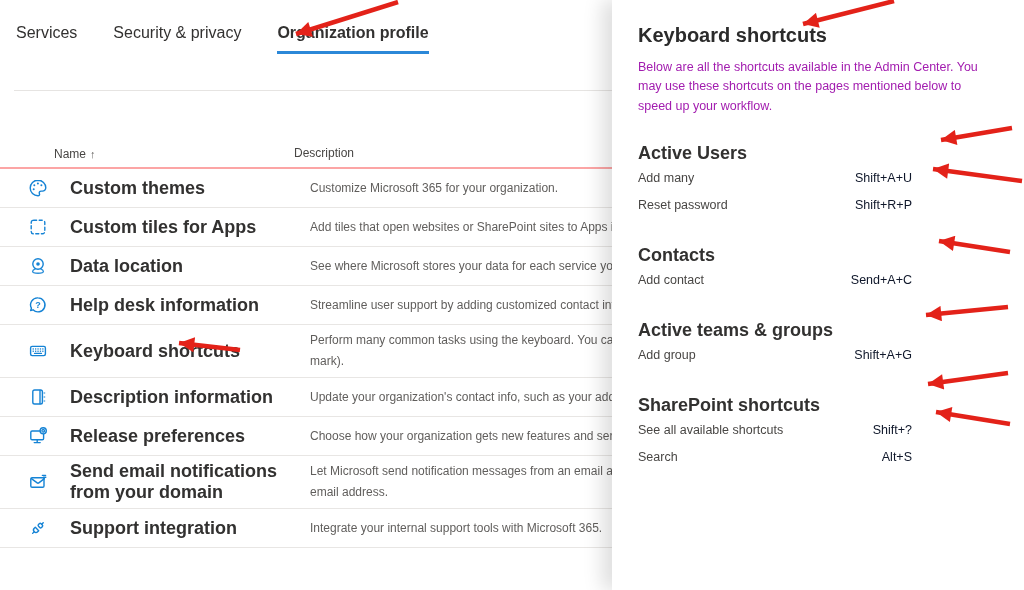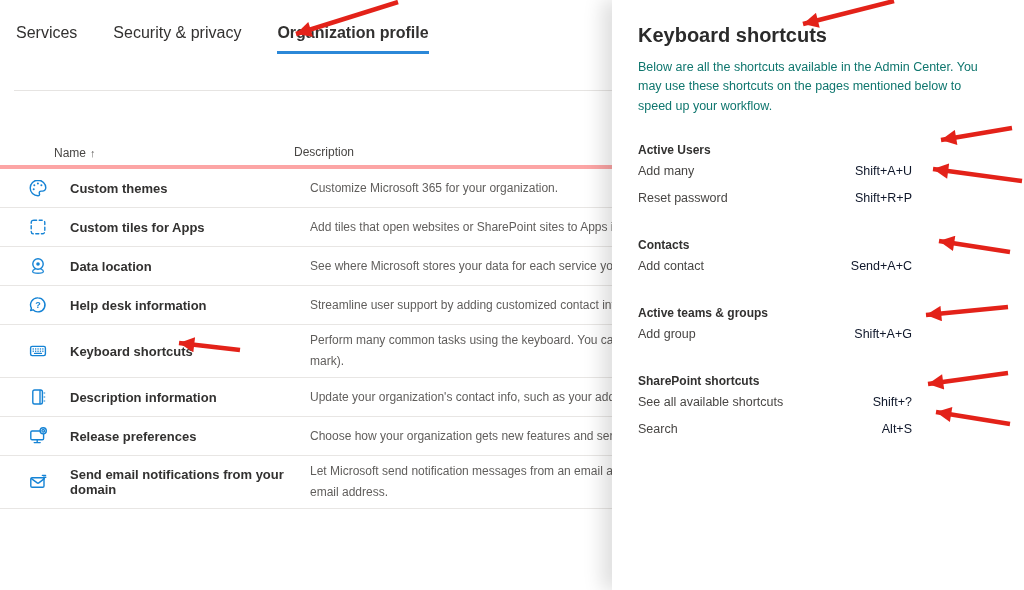--- a/index.html
+++ b/index.html
@@ -14,41 +14,41 @@
   .tabs { display:flex; gap:36px; padding:24px 0 0 16px; }
   .tab { font-size:16px; color:#323130; padding-bottom:9px; border-bottom:3px solid transparent; cursor:pointer; }
   .tab.active { font-weight:700; border-bottom-color:#2b88d8; }
 
   
   .top-divider { position:absolute; top:90px; left:14px; right:0; height:0; border-top:1px solid #e6e4e2; }
 
   
   .table { position:absolute; top:140px; left:0; width:1024px; }
   .thead, .row { display:flex; align-items:center; padding-left:28px; }
-  .thead { height:29px; border-bottom:4px solid #fca5a5; color:#484644; font-size:12px;padding-left:12px; }
+  .thead { height:29px; border-bottom:2px solid #fca5a5; color:#484644; font-size:12px;padding-left:12px; }
   .row { min-height:39px; padding-top:5px; padding-bottom:5px; border-bottom:1px solid #e8e6e4; cursor:pointer; }
   .cell-icon { width:42px; flex:none; }
-  .cell-name { width:240px; flex:none; font-size:13px; font-weight:700; color:#323130; }
+  .cell-name { width:240px; flex:none; font-size:18px; font-weight:700; color:#323130; }
   .cell-desc { flex:1; min-width:0; overflow:visible; font-size:12px; color:#605e5c; white-space:pre; line-height:1.75; }
   .sort-arrow { font-size:11px; color:#605e5c; margin-left:4px; }
 
   .icon svg { width:20px; height:20px; display:block; fill:none; stroke:#1583d5; stroke-width:1.4; stroke-linecap:round; stroke-linejoin:round; }
   .icon svg .f { fill:#1583d5; stroke:none; }
   .icon svg .w { fill:#ffffff; }
 
   
   .panel {
     position:absolute; left:612px; top:0; width:412px; height:590px;
     background:#ffffff; box-shadow:-10px 0 18px rgba(0,0,0,.13);
     padding:24px 26px 0 26px; z-index:5;
   }
   .panel h1 { margin:0 0 11px 0; font-size:20px; font-weight:700; color:#2b2b2b; }
-  .panel .intro { margin:0; font-size:12.5px; line-height:1.55; color:#0f766e; }
+  .panel .intro { margin:0; font-size:12.5px; line-height:1.55; color:#a21caf; }
   .section { margin-top:27px; }
-  .section h2 { margin:0; font-size:12px; font-weight:700; color:#323130; }
+  .section h2 { margin:0; font-size:18px; font-weight:700; color:#323130; }
   .shortcut-row { display:flex; justify-content:space-between; align-items:center; font-size:12.5px; color:#484644; padding:6.5px 0; cursor:default; }
   .shortcut-row .keys { margin-right:86px; color:#0f172a; }
 
   
   .arrows { position:absolute; left:0; top:0; width:1024px; height:590px; z-index:10; pointer-events:none; }
 </style>
 </head>
 <body>
 
 <div class="tabs">
@@ -167,20 +167,34 @@
           <rect x="2.8" y="5.8" width="13.2" height="9.4" rx="1.3"></rect>
           <path d="M3.4 6.6l5.8 4.3a1.3 1.3 0 0 0 1.6 0l5.6-4.3"></path>
           <path d="M14.4 3.4h3.2M15.4 5.2h2.4"></path>
         </svg>
     </span>
     <span class="cell-name">Send email notifications from your domain</span>
     <span class="cell-desc">Let Microsoft send notification messages from an email address within
 email address.</span>
   </div>
 
+  <div class="row">
+    <span class="cell-icon icon">
+      <svg viewBox="0 0 20 20">
+          <g transform="rotate(45 10 10)">
+            <path d="M10 2.6v2.2"></path>
+            <rect x="7.9" y="4.8" width="4.2" height="3.6" rx="1.2"></rect>
+            <path d="M7.6 11.4h4.8v1.5a2.4 2.4 0 0 1-4.8 0Z"></path>
+            <path d="M10 15.4v2.2"></path>
+          </g>
+        </svg>
+    </span>
+    <span class="cell-name">Support integration</span>
+    <span class="cell-desc">Integrate your internal support tools with Microsoft 365.</span>
+  </div>
 </div>
 
 <div class="panel">
   <h1>Keyboard shortcuts</h1>
   <p class="intro">Below are all the shortcuts available in the Admin Center. You may use these shortcuts on the pages mentioned below to speed up your workflow.</p>
 
   <div class="section">
     <h2>Active Users</h2>
     <div class="shortcut-row">
       <span>Add many</span>

